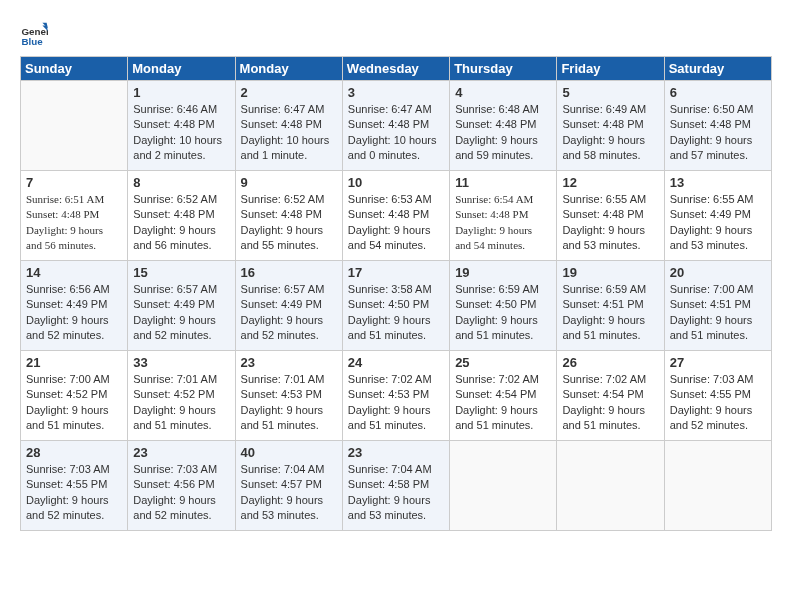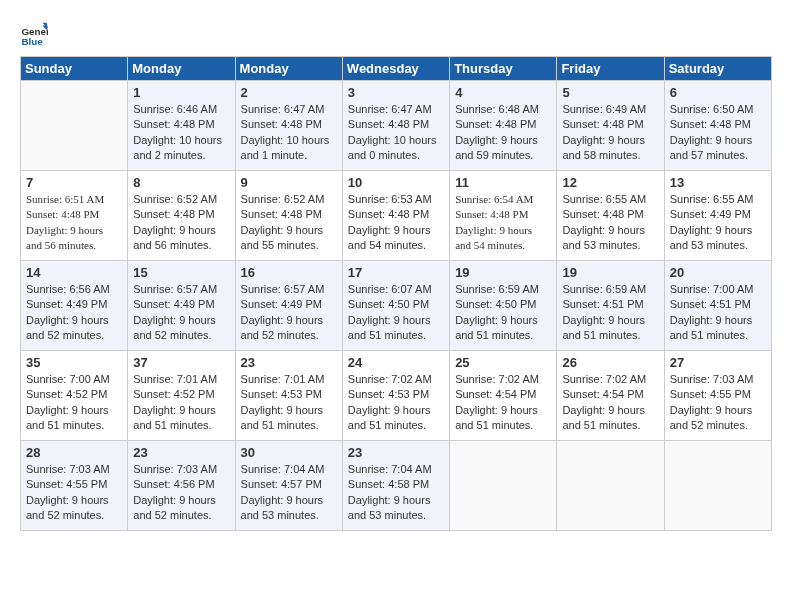--- a/index.html
+++ b/index.html
@@ -232,21 +232,21 @@
         </td>
         <td class="row-stripe">
           <div class="day-number">16</div>
           <div class="day-info" style="white-space: pre-line;">Sunrise: 6:57 AM
 Sunset: 4:49 PM
 Daylight: 9 hours
 and 52 minutes.</div>
         </td>
         <td class="row-stripe">
           <div class="day-number">17</div>
-          <div class="day-info" style="white-space: pre-line;">Sunrise: 6:07 AM
+          <div class="day-info" style="white-space: pre-line;">Sunrise: 3:58 AM
 Sunset: 4:50 PM
 Daylight: 9 hours
 and 51 minutes.</div>
         </td>
         <td class="row-stripe">
           <div class="day-number">19</div>
           <div class="day-info" style="white-space: pre-line;">Sunrise: 6:59 AM
 Sunset: 4:50 PM
 Daylight: 9 hours
 and 51 minutes.</div>
@@ -261,28 +261,28 @@
         <td class="row-stripe">
           <div class="day-number">20</div>
           <div class="day-info" style="white-space: pre-line;">Sunrise: 7:00 AM
 Sunset: 4:51 PM
 Daylight: 9 hours
 and 51 minutes.</div>
         </td>
       </tr>
       <tr>
         <td class="row-white">
-          <div class="day-number">35</div>
+          <div class="day-number">21</div>
           <div class="day-info" style="white-space: pre-line;">Sunrise: 7:00 AM
 Sunset: 4:52 PM
 Daylight: 9 hours
 and 51 minutes.</div>
         </td>
         <td class="row-white">
-          <div class="day-number">37</div>
+          <div class="day-number">33</div>
           <div class="day-info" style="white-space: pre-line;">Sunrise: 7:01 AM
 Sunset: 4:52 PM
 Daylight: 9 hours
 and 51 minutes.</div>
         </td>
         <td class="row-white">
           <div class="day-number">23</div>
           <div class="day-info" style="white-space: pre-line;">Sunrise: 7:01 AM
 Sunset: 4:53 PM
 Daylight: 9 hours
@@ -326,21 +326,21 @@
 and 52 minutes.</div>
         </td>
         <td class="row-stripe">
           <div class="day-number">23</div>
           <div class="day-info" style="white-space: pre-line;">Sunrise: 7:03 AM
 Sunset: 4:56 PM
 Daylight: 9 hours
 and 52 minutes.</div>
         </td>
         <td class="row-stripe">
-          <div class="day-number">30</div>
+          <div class="day-number">40</div>
           <div class="day-info" style="white-space: pre-line;">Sunrise: 7:04 AM
 Sunset: 4:57 PM
 Daylight: 9 hours
 and 53 minutes.</div>
         </td>
         <td class="row-stripe">
           <div class="day-number">23</div>
           <div class="day-info" style="white-space: pre-line;">Sunrise: 7:04 AM
 Sunset: 4:58 PM
 Daylight: 9 hours

